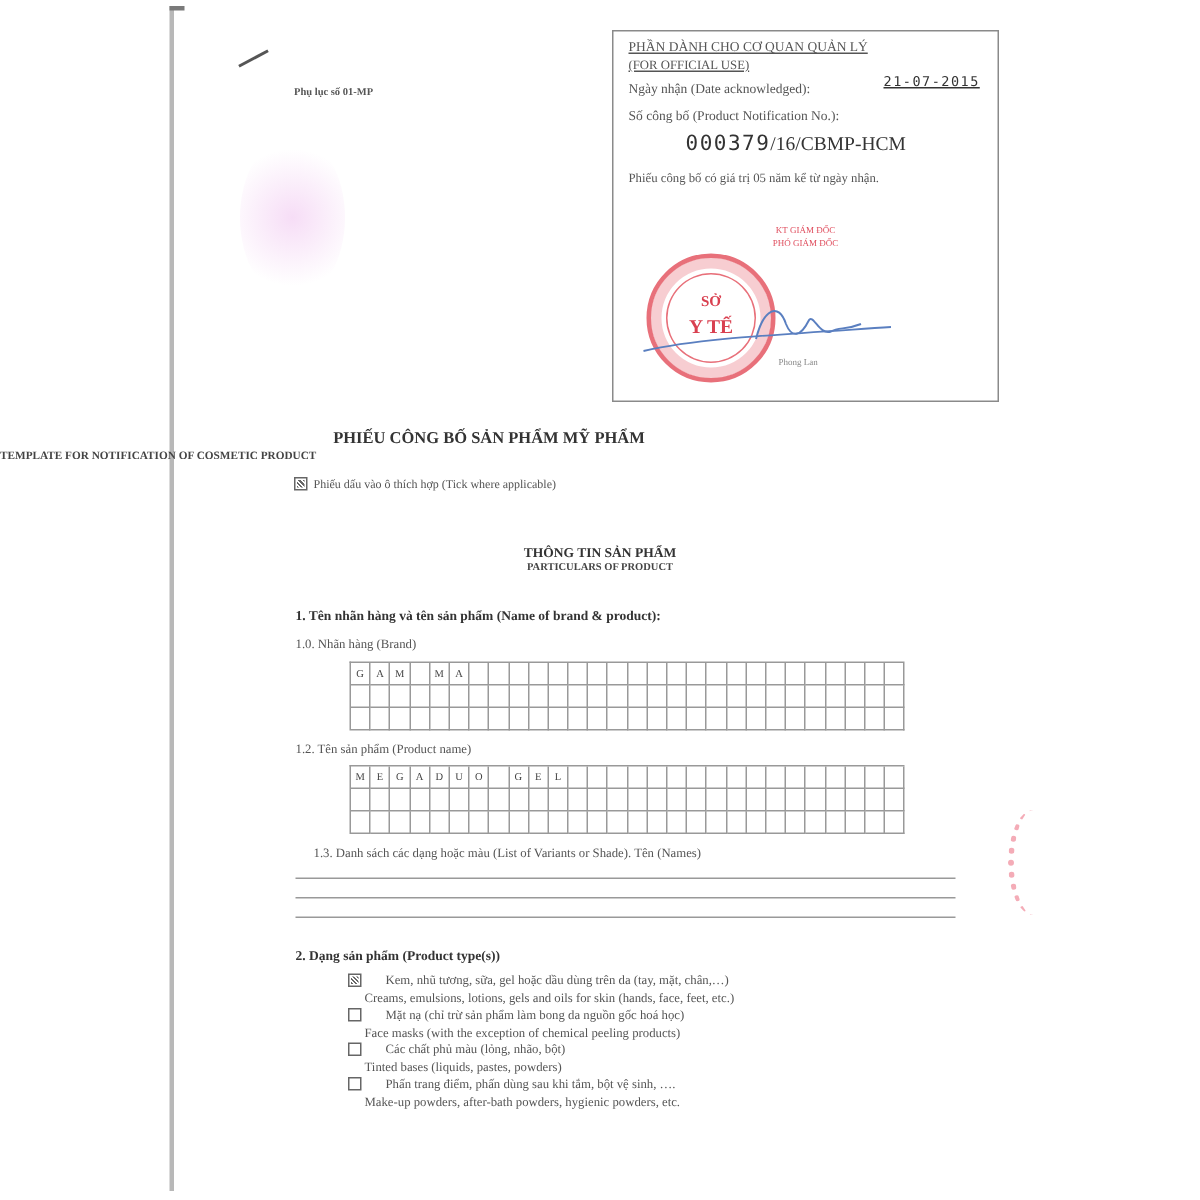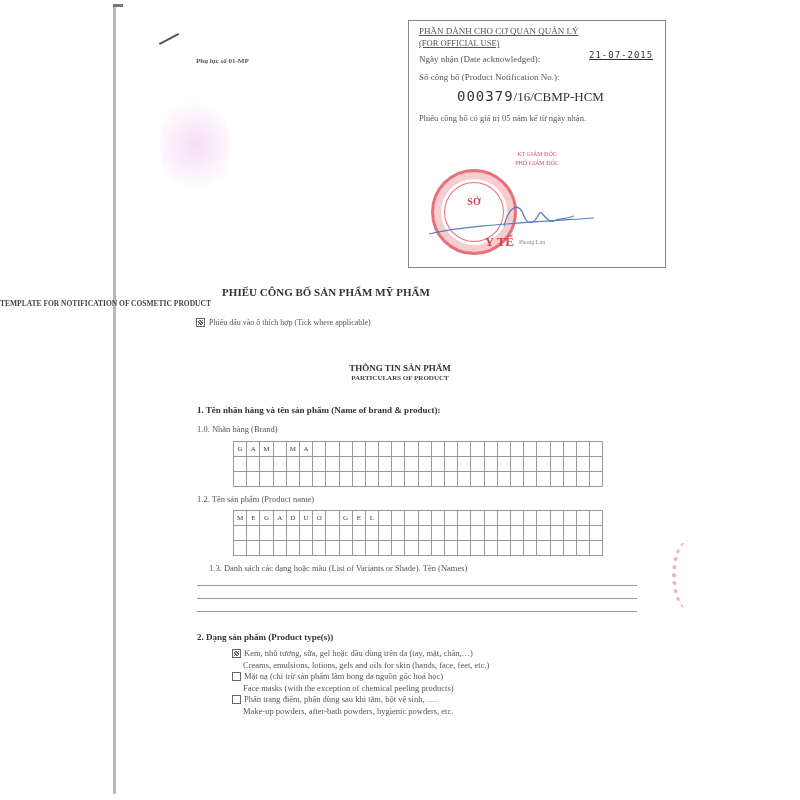--- a/index.html
+++ b/index.html
@@ -16,21 +16,21 @@
   .ob-date-label { position: absolute; left: 10px; top: 33px; font-size: 9px; color: #555; }
   .ob-date { position: absolute; left: 180px; top: 29px; font-size: 9px; font-family: "DejaVu Sans Mono", monospace; color: #333; letter-spacing: 1px; text-decoration: underline; }
   .ob-no-label { position: absolute; left: 10px; top: 51px; font-size: 9px; color: #555; }
   .ob-no { position: absolute; left: 48px; top: 67px; font-size: 14px; font-family: "DejaVu Sans Mono", monospace; color: #333; letter-spacing: 1px; }
   .ob-no-suffix { font-family: "Liberation Serif", serif; font-size: 13px; letter-spacing: 0; }
   .ob-valid { position: absolute; left: 10px; top: 92px; font-size: 8.5px; color: #555; }
   .ob-sign1 { position: absolute; left: 0; width: 100%; text-align: center; top: 130px; font-size: 6px; color: #e05060; }
   .ob-sign2 { position: absolute; left: 0; width: 100%; text-align: center; top: 139px; font-size: 6px; color: #e05060; }
   .ob-stamp { position: absolute; left: 22px; top: 148px; width: 80px; height: 80px; border-radius: 50%; border: 3px solid #e8707a; box-shadow: inset 0 0 0 7px rgba(232,112,122,0.35), inset 0 0 0 10px #fff, inset 0 0 0 11px #e8707a; }
   .ob-stamp-text1 { position: absolute; left: 0; width: 100%; text-align: center; top: 24px; font-size: 10px; font-weight: bold; color: #d94050; }
-  .ob-stamp-text2 { position: absolute; left: 0; width: 100%; text-align: right; top: 38px; font-size: 13px; font-weight: bold; color: #d94050; margin-top: 24px; }
+  .ob-stamp-text2 { position: absolute; left: 0; width: 100%; text-align: center; top: 38px; font-size: 13px; font-weight: bold; color: #d94050; }
   .ob-signature { position: absolute; left: 15px; top: 175px; width: 180px; height: 40px; }
   .ob-signer { position: absolute; left: 110px; top: 218px; font-size: 6px; color: #888; }
 
   .doc-title { position: absolute; left: 0; width: 652px; text-align: center; top: 286px; font-size: 11px; font-weight: bold; color: #333; }
   .doc-subtitle { position: absolute; left: 0; width: 800px; text-align: left; top: 299px; font-size: 7.5px; font-weight: bold; color: #444; }
   .tick-note { position: absolute; left: 196px; top: 318px; font-size: 8px; color: #555; display: flex; align-items: center; gap: 4px; }
   .checkbox { display: inline-block; width: 7px; height: 7px; border: 1px solid #666; position: relative; flex: none; }
   .checkbox.checked::after { content: ""; position: absolute; left: 1px; top: 1px; width: 5px; height: 5px; background: repeating-linear-gradient(45deg, #666 0 1px, transparent 1px 2px); }
 
   .sec-title { position: absolute; left: 0; width: 800px; text-align: center; top: 363px; font-size: 9px; font-weight: bold; color: #333; }
@@ -43,21 +43,21 @@
 
   .grid { position: absolute; left: 233px; display: grid; grid-template-columns: repeat(28, 13.2px); border-top: 1px solid #999; border-left: 1px solid #999; }
   .grid .cell { height: 15px; border-right: 1px solid #999; border-bottom: 1px solid #999; box-sizing: border-box; font-size: 7px; color: #444; text-align: center; line-height: 14px; }
   .grid-brand { top: 441px; }
   .grid-product { top: 510px; }
 
   .rule { position: absolute; left: 197px; width: 440px; height: 1px; background: #999; }
 
   .h2 { position: absolute; left: 197px; top: 632px; font-size: 9px; font-weight: bold; color: #333; }
   .types { position: absolute; left: 232px; top: 648px; font-size: 8.5px; color: #555; line-height: 11.5px; }
-  .type-item .vi { display: flex; align-items: center; gap: 3px; }
+  .type-item .vi { display: flex; align-items: center; gap: 16px; }
   .type-item .en { padding-left: 11px; }
 
   .stamp-edge { position: absolute; left: 672px; top: 540px; width: 30px; height: 70px; border-left: 4px dotted #f08a9a; border-radius: 50% 0 0 50%; opacity: 0.7; }
 </style>
 </head>
 <body>
 
 <div class="page-edge"></div>
 <div class="page-edge-top"></div>
 <div class="pen-mark"></div>
@@ -289,19 +289,26 @@
     <div class="type-item">
       <div class="vi">
         <span class="checkbox"></span>
         <span>Mặt nạ (chỉ trừ sản phẩm làm bong da nguồn gốc hoá học)</span>
       </div>
       <div class="en">Face masks (with the exception of chemical peeling products)</div>
     </div>
     <div class="type-item">
       <div class="vi">
         <span class="checkbox"></span>
+        <span>Các chất phủ màu (lỏng, nhão, bột)</span>
+      </div>
+      <div class="en">Tinted bases (liquids, pastes, powders)</div>
+    </div>
+    <div class="type-item">
+      <div class="vi">
+        <span class="checkbox"></span>
         <span>Phấn trang điểm, phấn dùng sau khi tắm, bột vệ sinh, ….</span>
       </div>
       <div class="en">Make-up powders, after-bath powders, hygienic powders, etc.</div>
     </div>
   </div>
 
 <div class="stamp-edge"></div>
 
 </body></html>

